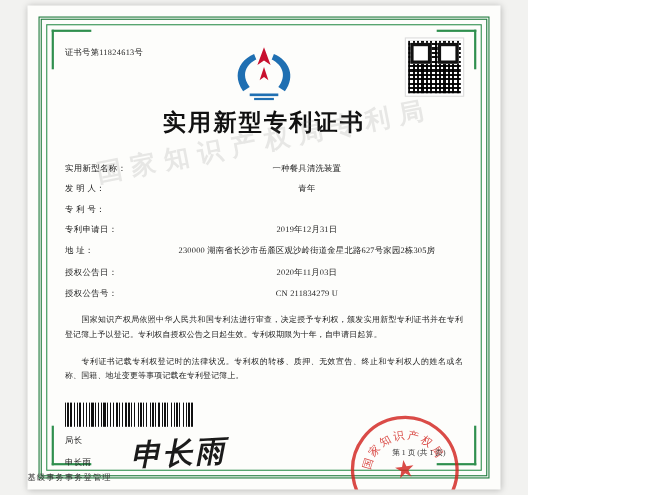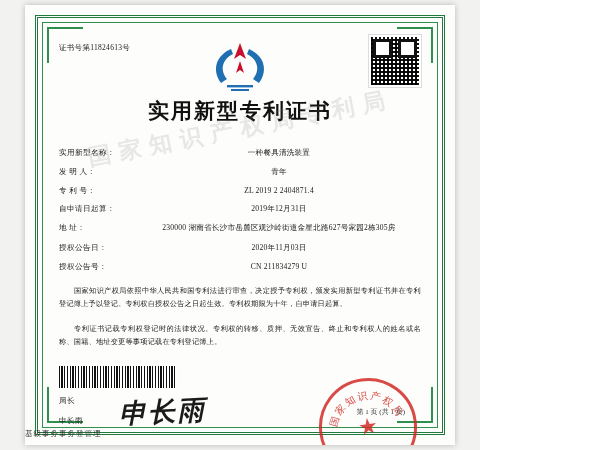--- a/index.html
+++ b/index.html
@@ -196,24 +196,23 @@
         <div class="field">
           <div class="lab">实用新型名称：</div>
           <div class="val">一种餐具清洗装置</div>
         </div>
         <div class="field">
           <div class="lab">发 明 人：</div>
           <div class="val">青年</div>
         </div>
         <div class="field">
           <div class="lab">专 利 号：</div>
-          <div class="val">ZL 2019 2 2404871.4</div>
-        </div>
-        <div class="field">
-          <div class="lab">自申请日起算：</div>
+        </div>
+        <div class="field">
+          <div class="lab">专利申请日：</div>
           <div class="val">2019年12月31日</div>
         </div>
         <div class="field two-line">
           <div class="lab">地 址：</div>
           <div class="val">230000 湖南省长沙市岳麓区观沙岭街道金星北路627号家园2栋305房</div>
         </div>
         <div class="field">
           <div class="lab">授权公告日：</div>
           <div class="val">2020年11月03日</div>
         </div>

